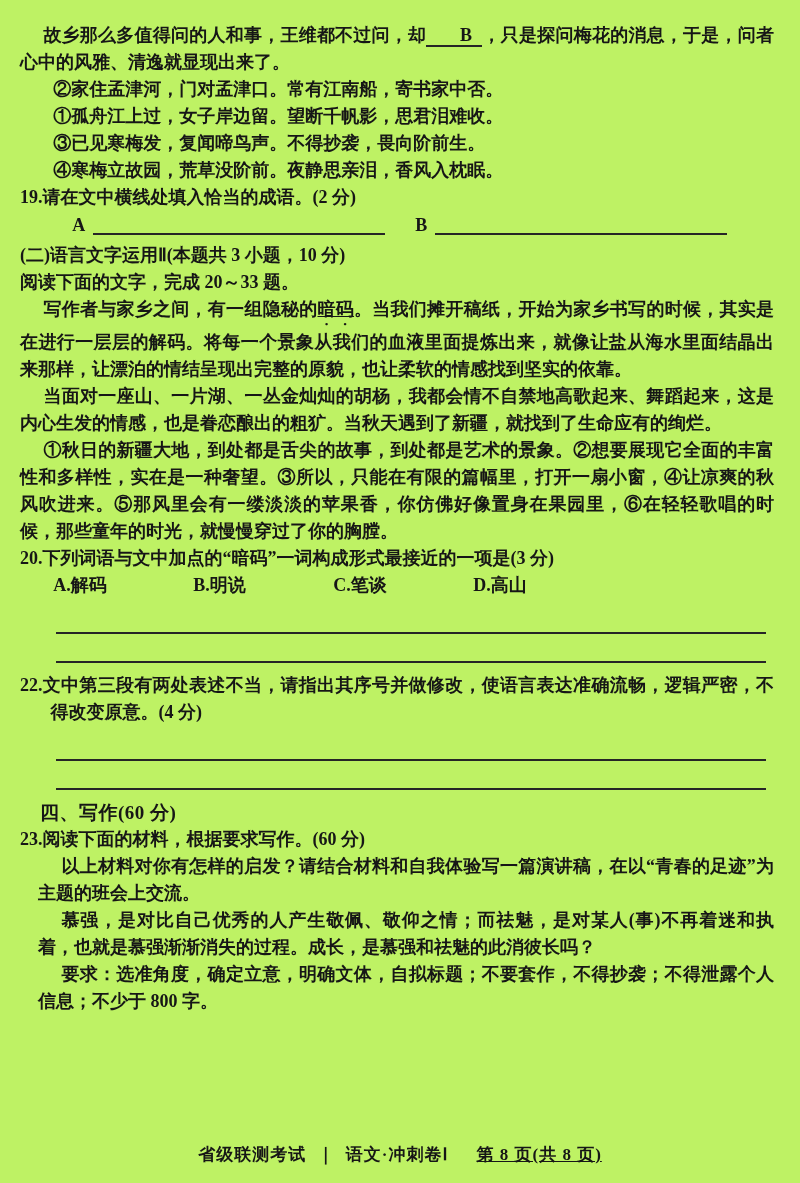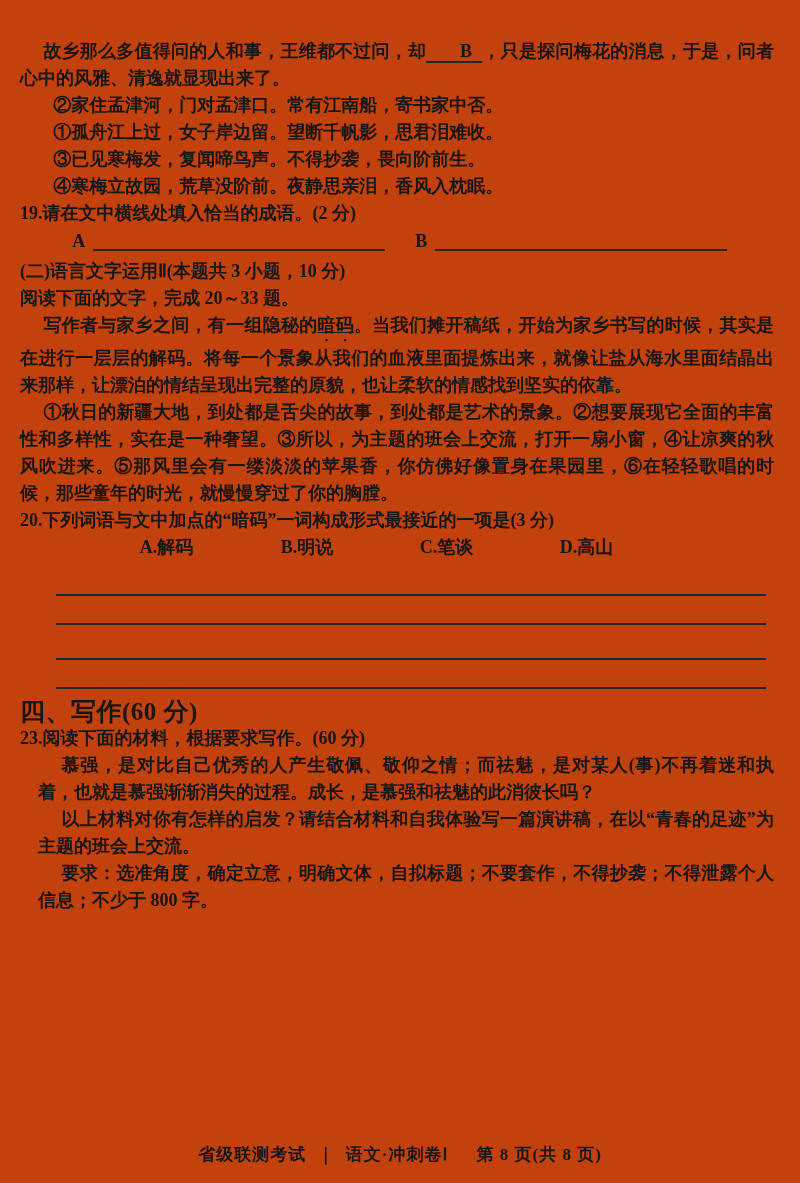--- a/index.html
+++ b/index.html
@@ -1,44 +1,44 @@
 <!DOCTYPE html>
 <html><head>
 <meta charset="utf-8">
 <style>
   html,body{margin:0;padding:0;}
   body{background:#e9e9e7;font-family:"Liberation Serif",serif;}
   .page{
     position:relative;width:800px;height:1183px;margin:0 auto;
-    background:#c2410c;color:#161616;
+    background:#bef264;color:#161616;
     font-family:"Liberation Serif",serif;font-weight:700;
     font-size:18px;line-height:27px;
-    padding:38px 26px 0 20px;box-sizing:border-box;overflow:hidden;
+    padding:22px 26px 0 20px;box-sizing:border-box;overflow:hidden;
   }
   p{margin:0;text-align:justify;}
   .ti{text-indent:1.3em;}
   .stem{padding-left:1.7em;text-indent:-1.7em;text-align:justify;}
   .poem{padding-left:1.85em;}
   .blank-b{display:inline-block;min-width:56px;text-align:center;
     border-bottom:2px solid #262626;line-height:20px;}
   .ab-row{display:flex;align-items:flex-end;padding-left:2.9em;margin:1px 0 3px 0;}
   .ab-line{border-bottom:2px solid #262626;width:292px;height:20px;margin:0 30px 4px 8px;}
   .emph{-webkit-text-emphasis:filled dot #161616;-webkit-text-emphasis-position:under left;
         text-emphasis:filled dot #161616;text-emphasis-position:under left;text-decoration:underline;}
   .opt-row{display:flex;padding-left:1.85em;}
-  .opt{width:140px;text-align:right;}
+  .opt{width:140px;}
   .rules{margin:13px 8px 9px 36px;}
   .rule1{border-bottom:2px solid #262626;height:20px;}
   .rule2{border-bottom:2px solid #262626;height:27px;}
-  .sec-head{font-size:25px;letter-spacing:.5px;}
+  .sec-head{font-size:19px;letter-spacing:.5px;margin-left:20px;}
   .block-ind{margin-left:1em;text-indent:1.3em;text-align:justify;}
   .footer{position:absolute;left:0;right:0;bottom:15px;text-align:center;
     font-size:17px;letter-spacing:1px;}
   .footer .sep{margin:0 11px;}
-  .footer .pageinfo{margin-left:28px;}
+  .footer .pageinfo{margin-left:28px;text-decoration:underline;}
 </style>
 </head>
 <body>
 
 <div class="page">
 
   <p class="ti"><span>故乡那么多值得问的人和事，王维都不过问，却</span><span class="blank-b">B</span><span>，只是探问梅花的消息，于是，问者心中的风雅、清逸就显现出来了。</span></p>
 
   <p class="poem">②家住孟津河，门对孟津口。常有江南船，寄书家中否。</p>
   <p class="poem">①孤舟江上过，女子岸边留。望断千帆影，思君泪难收。</p>
@@ -50,43 +50,45 @@
     <span>A</span>
     <span class="ab-line"></span>
     <span>B</span>
     <span class="ab-line"></span>
   </div>
 
   <p>(二)语言文字运用Ⅱ(本题共 3 小题，10 分)</p>
   <p>阅读下面的文字，完成 20～33 题。</p>
 
   <p class="ti"><span>写作者与家乡之间，有一组隐秘的</span><span class="emph">暗码</span><span>。当我们摊开稿纸，开始为家乡书写的时候，其实是在进行一层层的解码。将每一个景象从我们的血液里面提炼出来，就像让盐从海水里面结晶出来那样，让漂泊的情结呈现出完整的原貌，也让柔软的情感找到坚实的依靠。</span></p>
-  <p class="ti">①秋日的新疆大地，到处都是舌尖的故事，到处都是艺术的景象。②想要展现它全面的丰富性和多样性，实在是一种奢望。③所以，为主题的班会上交流，打开一扇小窗，④让凉爽的秋风吹进来。⑤那风里会有一缕淡淡的苹果香，你仿佛好像置身在果园里，⑥在轻轻歌唱的时候，那些童年的时光，就慢慢穿过了你的胸膛。</p>
+  <p class="ti">当面对一座山、一片湖、一丛金灿灿的胡杨，我都会情不自禁地高歌起来、舞蹈起来，这是内心生发的情感，也是眷恋酿出的粗犷。当秋天遇到了新疆，就找到了生命应有的绚烂。</p>
+  <p class="ti">①秋日的新疆大地，到处都是舌尖的故事，到处都是艺术的景象。②想要展现它全面的丰富性和多样性，实在是一种奢望。③所以，只能在有限的篇幅里，打开一扇小窗，④让凉爽的秋风吹进来。⑤那风里会有一缕淡淡的苹果香，你仿佛好像置身在果园里，⑥在轻轻歌唱的时候，那些童年的时光，就慢慢穿过了你的胸膛。</p>
 
   <p class="stem">20.下列词语与文中加点的“暗码”一词构成形式最接近的一项是(3 分)</p>
   <div class="opt-row">
     <span class="opt">A.解码</span>
     <span class="opt">B.明说</span>
     <span class="opt">C.笔谈</span>
     <span class="opt">D.高山</span>
   </div>
 
   <div class="rules">
     <div class="rule1"></div>
     <div class="rule2"></div>
   </div>
 
+  <p class="stem">22.文中第三段有两处表述不当，请指出其序号并做修改，使语言表达准确流畅，逻辑严密，不得改变原意。(4 分)</p>
   <div class="rules">
     <div class="rule1"></div>
     <div class="rule2"></div>
   </div>
 
   <p class="sec-head">四、写作(60 分)</p>
   <p class="stem">23.阅读下面的材料，根据要求写作。(60 分)</p>
+  <p class="block-ind">以上材料对你有怎样的启发？请结合材料和自我体验写一篇演讲稿，在以“青春的足迹”为主题的班会上交流。</p>
   <p class="block-ind">慕强，是对比自己优秀的人产生敬佩、敬仰之情；而祛魅，是对某人(事)不再着迷和执着，也就是慕强渐渐消失的过程。成长，是慕强和祛魅的此消彼长吗？</p>
-  <p class="block-ind">以上材料对你有怎样的启发？请结合材料和自我体验写一篇演讲稿，在以“青春的足迹”为主题的班会上交流。</p>
   <p class="block-ind">要求：选准角度，确定立意，明确文体，自拟标题；不要套作，不得抄袭；不得泄露个人信息；不少于 800 字。</p>
 
   <div class="footer">
     <span>省级联测考试</span><span class="sep">｜</span><span>语文·冲刺卷Ⅰ</span><span class="pageinfo">第 8 页(共 8 页)</span>
   </div>
 
 </div>
 
 </body></html>

